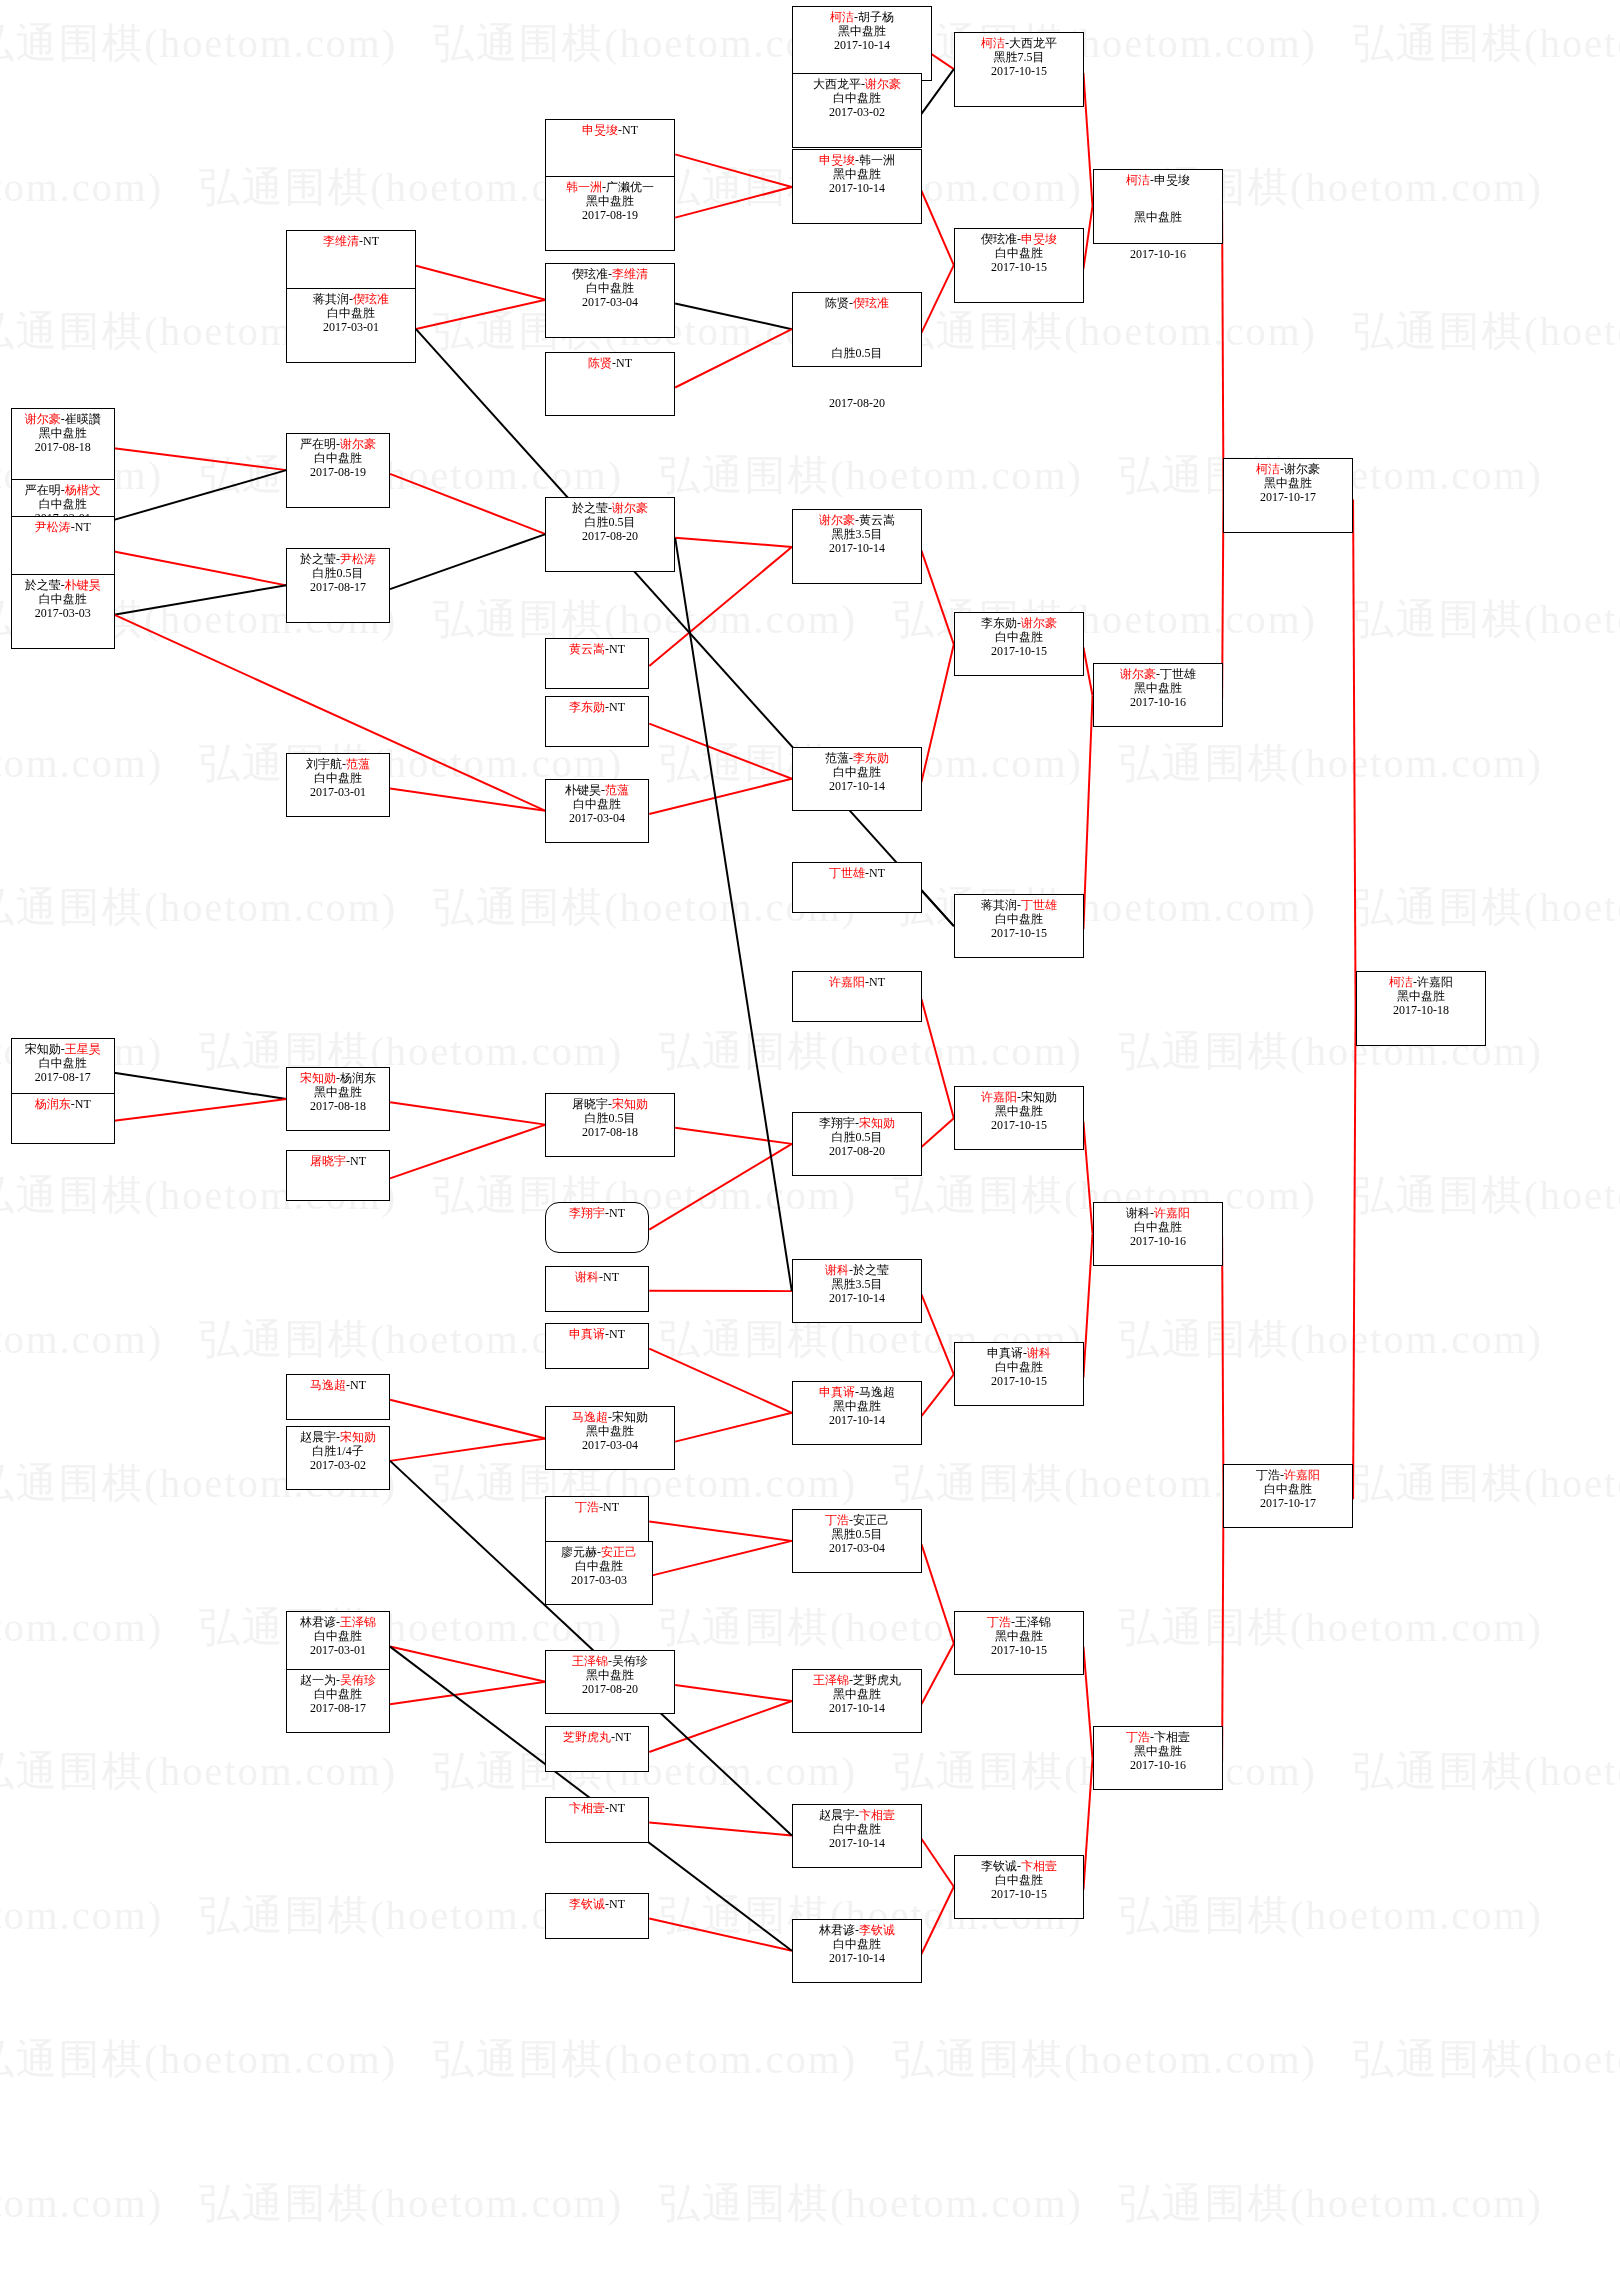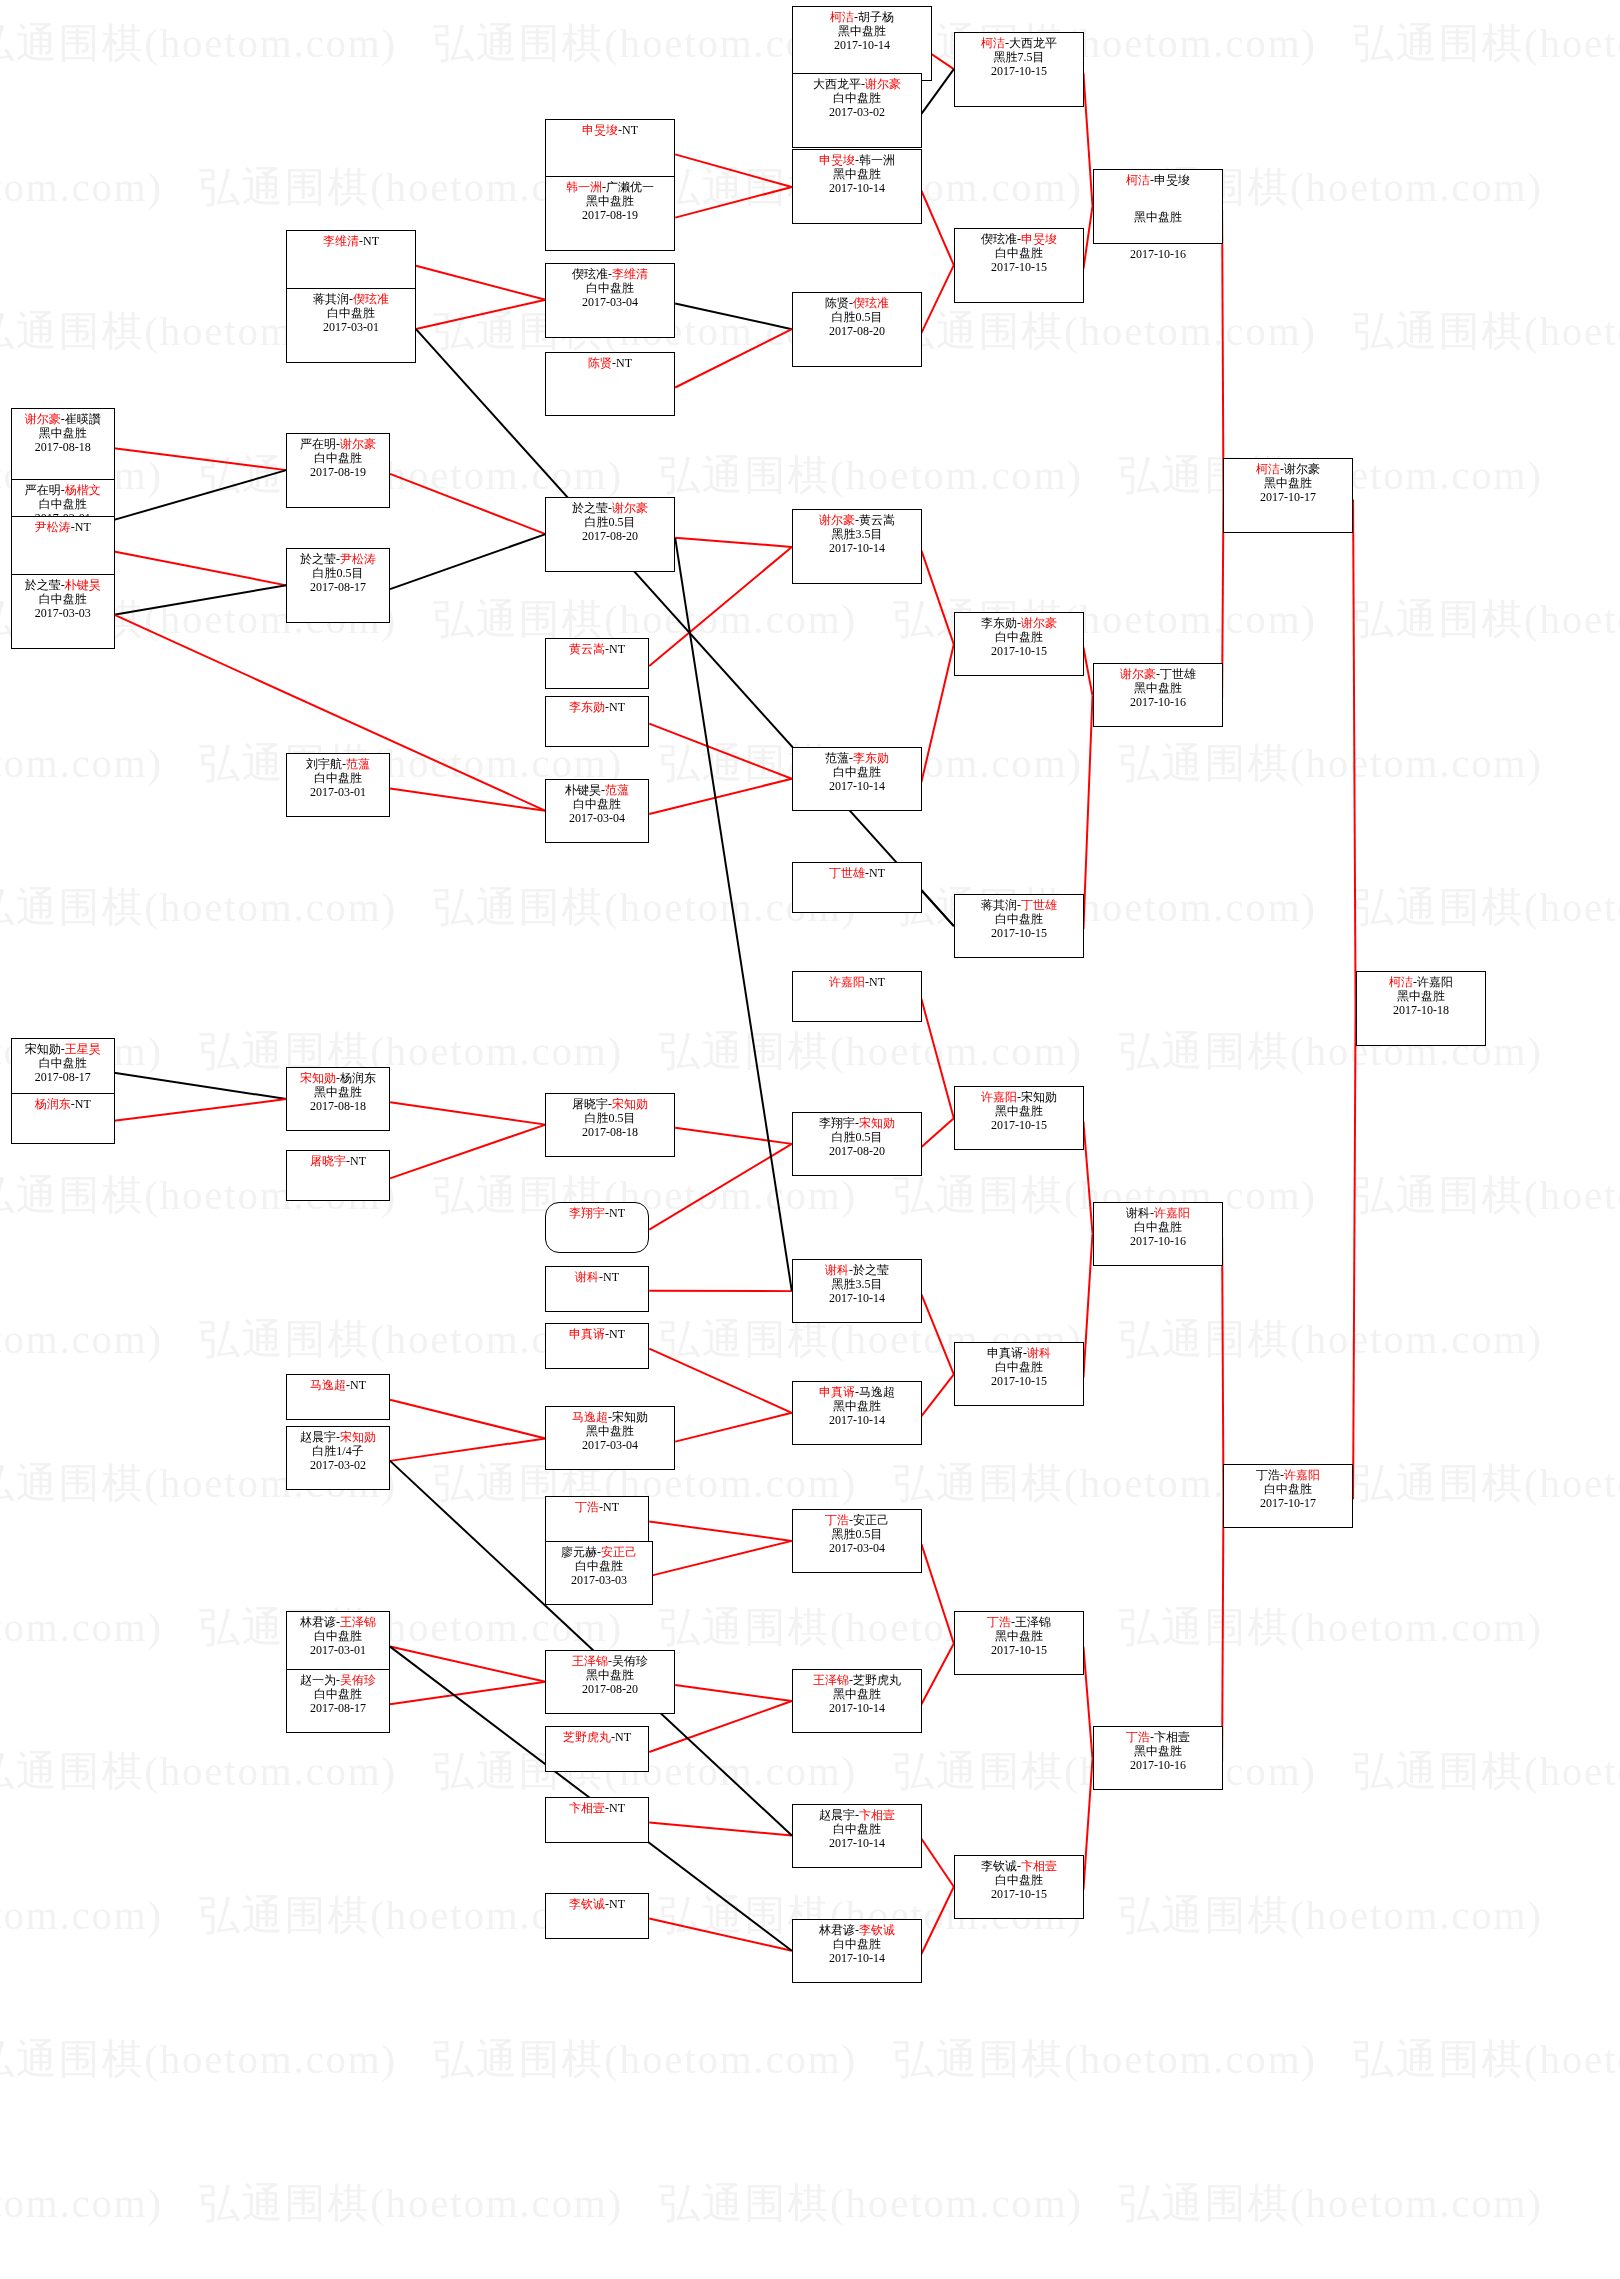--- a/index.html
+++ b/index.html
@@ -159,21 +159,21 @@
       <div class="node" style="left: 792px; top: 149px; width: 130px; height: 75px;">
         <span class="ln pair"><span class="r">申旻埈</span><span class="k">-</span><span class="k">韩一洲</span></span>
         <span class="ln">黑中盘胜</span>
         <span class="ln">2017-10-14</span>
       </div>
       <div class="node" style="left: 954px; top: 228px; width: 130px; height: 75px;">
         <span class="ln pair"><span class="k">偰玹准</span><span class="k">-</span><span class="r">申旻埈</span></span>
         <span class="ln">白中盘胜</span>
         <span class="ln">2017-10-15</span>
       </div>
-      <div class="node" style="left: 792px; top: 292px; width: 130px; height: 75px;">
+      <div class="node" style="left: 792px; top: 292px; width: 130px; height: 75px; gap: 36px;">
         <span class="ln pair"><span class="k">陈贤</span><span class="k">-</span><span class="r">偰玹准</span></span>
         <span class="ln">白胜0.5目</span>
         <span class="ln">2017-08-20</span>
       </div>
       <div class="node" style="left: 1093px; top: 169px; width: 130px; height: 75px; gap: 23px;">
         <span class="ln pair"><span class="r">柯洁</span><span class="k">-</span><span class="k">申旻埈</span></span>
         <span class="ln">黑中盘胜</span>
         <span class="ln">2017-10-16</span>
       </div>
       <div class="node" style="left: 286px; top: 230px; width: 130px; height: 64px;">

